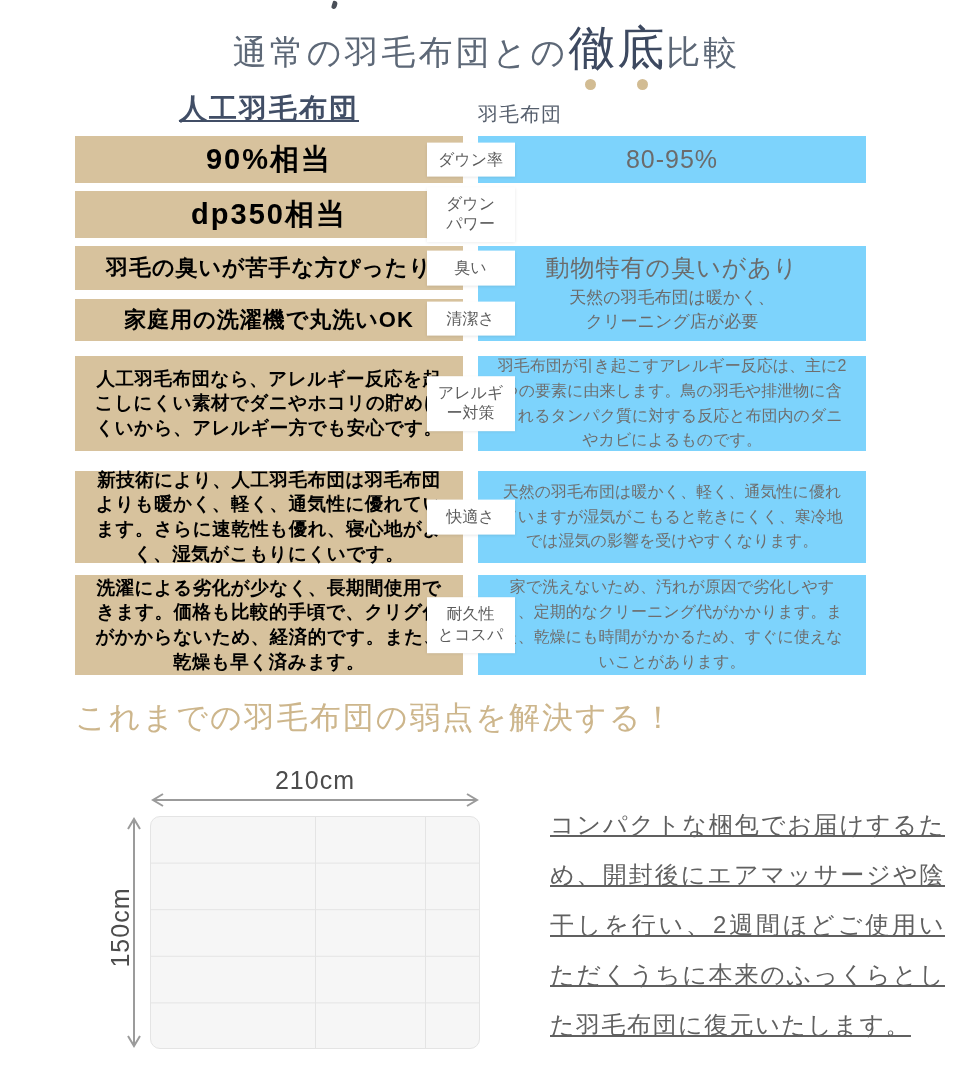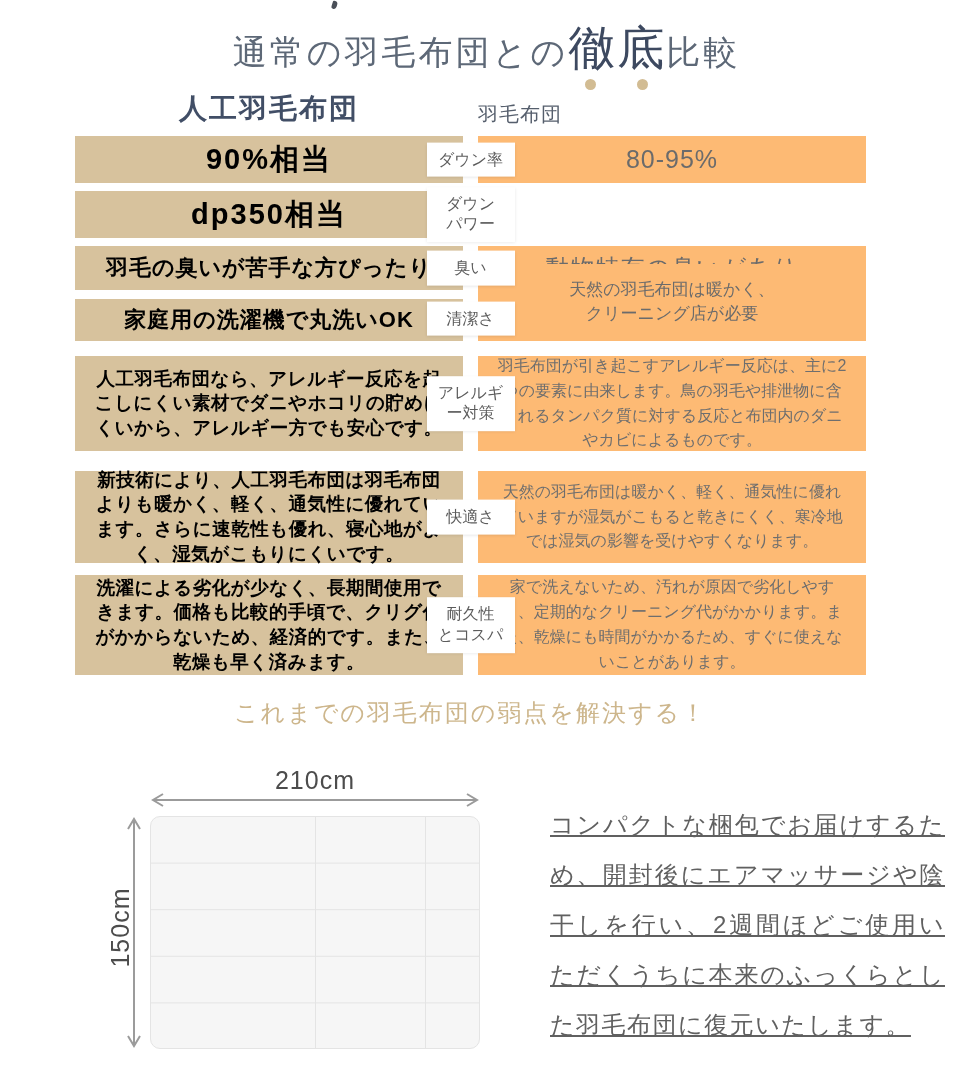--- a/index.html
+++ b/index.html
@@ -11,55 +11,55 @@
   .script-tail { position:absolute; left:332px; top:1px; width:5px; height:8px;
     background:#4a4f58; border-radius:1px 3px 3px 2px; transform:rotate(18deg); }
   .header { position:relative; text-align:center; padding-top:22px; }
   .main-title { color:#5d6877; font-size:34px; letter-spacing:3px; line-height:52px; font-weight:400; }
   .main-title .em { font-size:47px; color:#3d4960; font-weight:500; letter-spacing:2px; }
   .dot { position:absolute; width:11px; height:11px; border-radius:50%; background:#d2bc93; top:79px; }
   .dot.d1 { left:585px; } .dot.d2 { left:637px; }
 
   .col-heads { width:791px; margin:12px 0 0 75px; display:flex; align-items:flex-end; }
   .col-head-left { width:388px; text-align:center; font-size:28px; font-weight:bold;
-    color:#414e66; letter-spacing:2px; }
+    color:#414e66; letter-spacing:2px;text-decoration:underline; }
   .col-head-gap { width:15px; }
   .col-head-right { width:388px; font-size:20px; color:#555e6c; letter-spacing:1px; }
 
   
   .table { width:791px; margin-left:75px; margin-top:8px; }
   .row { position:relative; display:flex; }
   .cell-left { width:388px; background:#d7c29d; color:#000000; font-weight:bold;
     display:flex; align-items:center; justify-content:center; text-align:center; padding:6px 14px; }
   .gap { width:15px; }
-  .cell-right { width:388px; background:#fdba74; color:#6b6b6b;
+  .cell-right { width:388px; background:#7dd3fc; color:#6b6b6b;
     display:flex; align-items:center; justify-content:center; text-align:center;
-    padding:14px 18px; white-space:pre-line; }
+    padding:6px 18px; white-space:pre-line; }
   .cat { position:absolute; left:50%; top:50%; transform:translate(-50%,-50%);
     background:#ffffff; min-width:88px; padding:7px 6px; text-align:center;
     font-size:16px; color:#5c5c5c; line-height:1.3; white-space:pre-line; z-index:2;
     box-shadow:0 1px 3px rgba(0,0,0,0.10); }
   .r1 { height:47px; margin-bottom:8px; }
   .r2 { height:47px; margin-bottom:8px; }
   .r3 { height:44px; margin-bottom:6px; }
   .r4 { height:45px; margin-bottom:15px;align-items:flex-end; }
   .r5 { height:95px; margin-bottom:20px; }
   .r6 { height:92px; margin-bottom:12px; }
   .r7 { height:100px; }
   .t-big   { font-size:29px; letter-spacing:2px; }
   .t-med   { font-size:22px; letter-spacing:1px; }
   .t-small { font-size:18.5px; line-height:1.33; letter-spacing:0.5px; }
   .v-big   { font-size:25px; letter-spacing:1px; }
   .v-med   { font-size:24px; letter-spacing:1px; }
   .v-sm2   { font-size:17px; line-height:1.45; }
   .v-small { font-size:16px; line-height:1.55; color:#6e6e6e; }
 
   
-  .tagline { width:791px; margin:22px 0 0 75px; text-align:center;
-    font-size:24px; color:#cdb68c; letter-spacing:2px; font-weight:500; }
+  .tagline { width:791px; margin:22px 0 0 75px; text-align:left;
+    font-size:31px; color:#cdb68c; letter-spacing:2px; font-weight:500; }
 
   
   .bottom { position:absolute; left:0; top:758px; width:973px; height:322px;margin-left:20px; }
   .dim-top-label { position:absolute; left:130px; top:8px; width:330px; text-align:center;
     font-size:25px; color:#4c4c4c; letter-spacing:1px; }
   .arrow-h { position:absolute; left:130px; top:34px; }
   .arrow-v { position:absolute; left:106px; top:58px; }
   .dim-side-label { position:absolute; left:55px; top:155px; font-size:25px; color:#4c4c4c;
     letter-spacing:1px; transform:rotate(-90deg); transform-origin:center; width:90px; text-align:center; }
   .duvet-grid { position:absolute; left:130px; top:58px; width:330px; height:233px;

